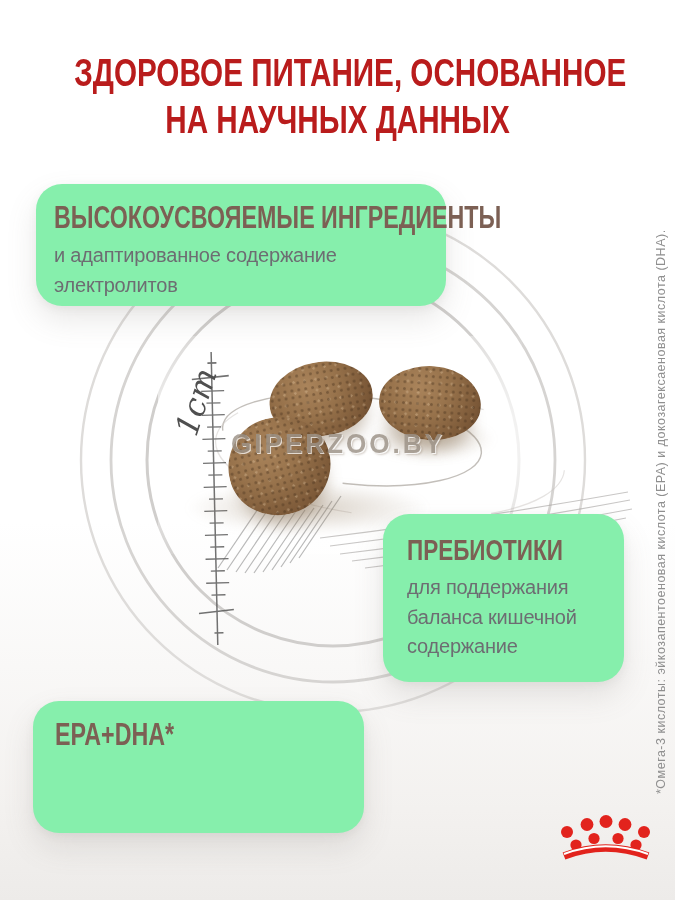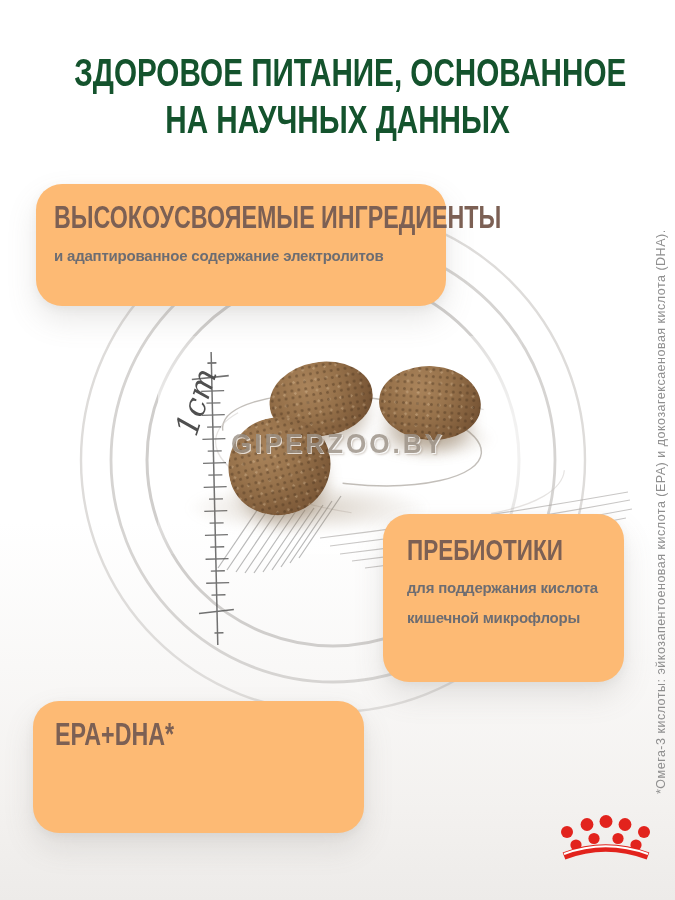--- a/index.html
+++ b/index.html
@@ -3,29 +3,29 @@
 <meta charset="utf-8">
 <style>
   html,body{margin:0;padding:0;}
   body{width:675px;height:900px;position:relative;overflow:hidden;
        font-family:"Liberation Sans","DejaVu Sans",sans-serif;
        background:linear-gradient(180deg,#ffffff 0%,#ffffff 58%,#f3f1ef 90%,#edebe9 100%);}
   .abs{position:absolute;}
 
   
   .header{position:absolute;top:50px;left:0;width:675px;text-align:center;
-          color:#14532d;font-weight:bold;font-size:38px;line-height:47px;z-index:6;}
+          color:#b91c1c;font-weight:bold;font-size:38px;line-height:47px;z-index:6;}
   .hline{transform:scaleX(.78);white-space:nowrap;}
 
   
-  .card{position:absolute;background:#fdba74;border-radius:26px;z-index:6;box-sizing:border-box;
+  .card{position:absolute;background:#86efac;border-radius:26px;z-index:6;box-sizing:border-box;
         box-shadow:0 14px 30px rgba(120,112,104,.16),0 3px 8px rgba(120,112,104,.08);}
   .card-title{margin:0 0 5px 0;color:#7c6054;font-weight:bold;font-size:31px;line-height:37px;
         transform:scaleX(.75);transform-origin:left center;white-space:nowrap;}
-  .card-body{margin:0;color:#6d6d72;font-size:15px;line-height:29.5px;letter-spacing:-.2px;font-weight:bold;}
+  .card-body{margin:0;color:#6d6d72;font-size:20px;line-height:29.5px;letter-spacing:-.2px;}
 
   
   .backdrop{left:158px;top:336px;width:364px;height:218px;z-index:2;
         background:radial-gradient(ellipse at 50% 50%,#fff 0%,#fff 58%,rgba(255,255,255,0) 100%);}
 
   
   .kib{position:absolute;z-index:4;
        background-image:
          radial-gradient(rgba(70,48,28,.40) 1.1px,transparent 1.7px),
          radial-gradient(rgba(238,212,176,.30) 1px,transparent 1.5px),
@@ -99,21 +99,21 @@
   <div class="hline">НА НАУЧНЫХ ДАННЫХ</div>
 </div>
 
 <div class="card" style="left:36px;top:184px;width:410px;height:122px;padding:15px 18px;">
   <h2 class="card-title">ВЫСОКОУСВОЯЕМЫЕ ИНГРЕДИЕНТЫ</h2>
   <p class="card-body">и адаптированное содержание электролитов</p>
 </div>
 
 <div class="card" style="left:383px;top:514px;width:241px;height:168px;padding:17px 24px;">
   <h2 class="card-title" style="font-size:30px;">ПРЕБИОТИКИ</h2>
-  <p class="card-body">для поддержания кислота кишечной микрофлоры</p>
+  <p class="card-body">для поддержания баланса кишечной содержание</p>
 </div>
 
 <div class="card" style="left:33px;top:701px;width:331px;height:132px;padding:15px 22px;">
   <h2 class="card-title">EPA+DHA*</h2>
 </div>
 
 <div class="footnote">*Омега-3 кислоты: эйкозапентоеновая кислота (EPA) и докозагексаеновая кислота (DHA).</div>
 
 <svg class="crown" width="102" height="58" viewBox="0 0 102 58">
   <g fill="#e2231d">

